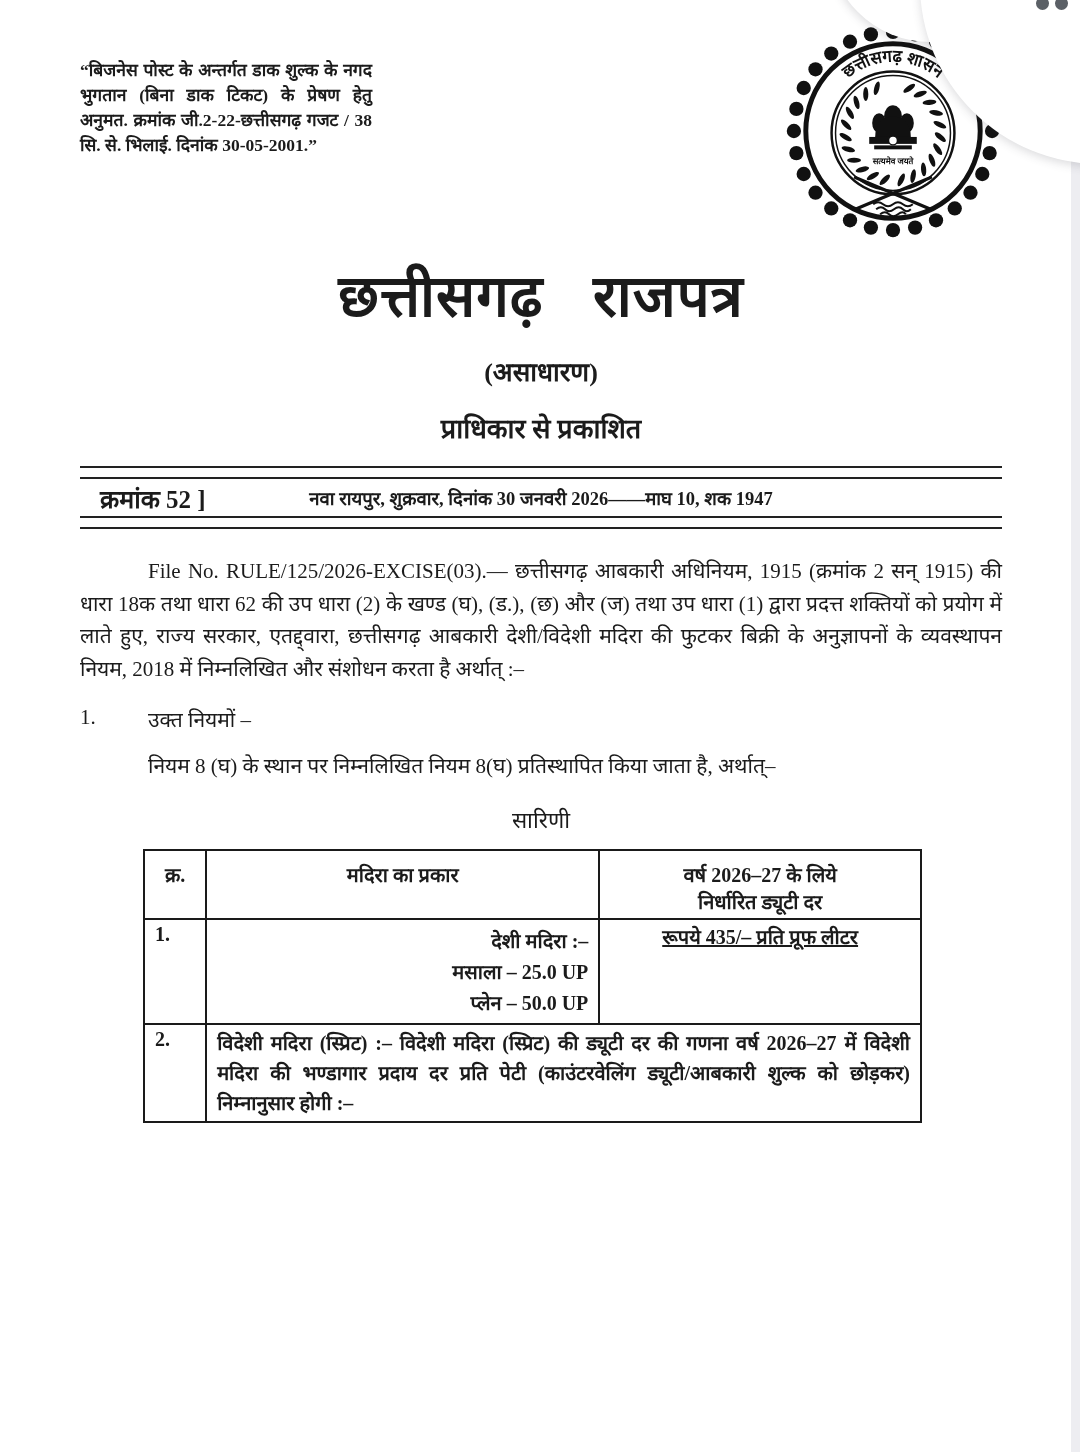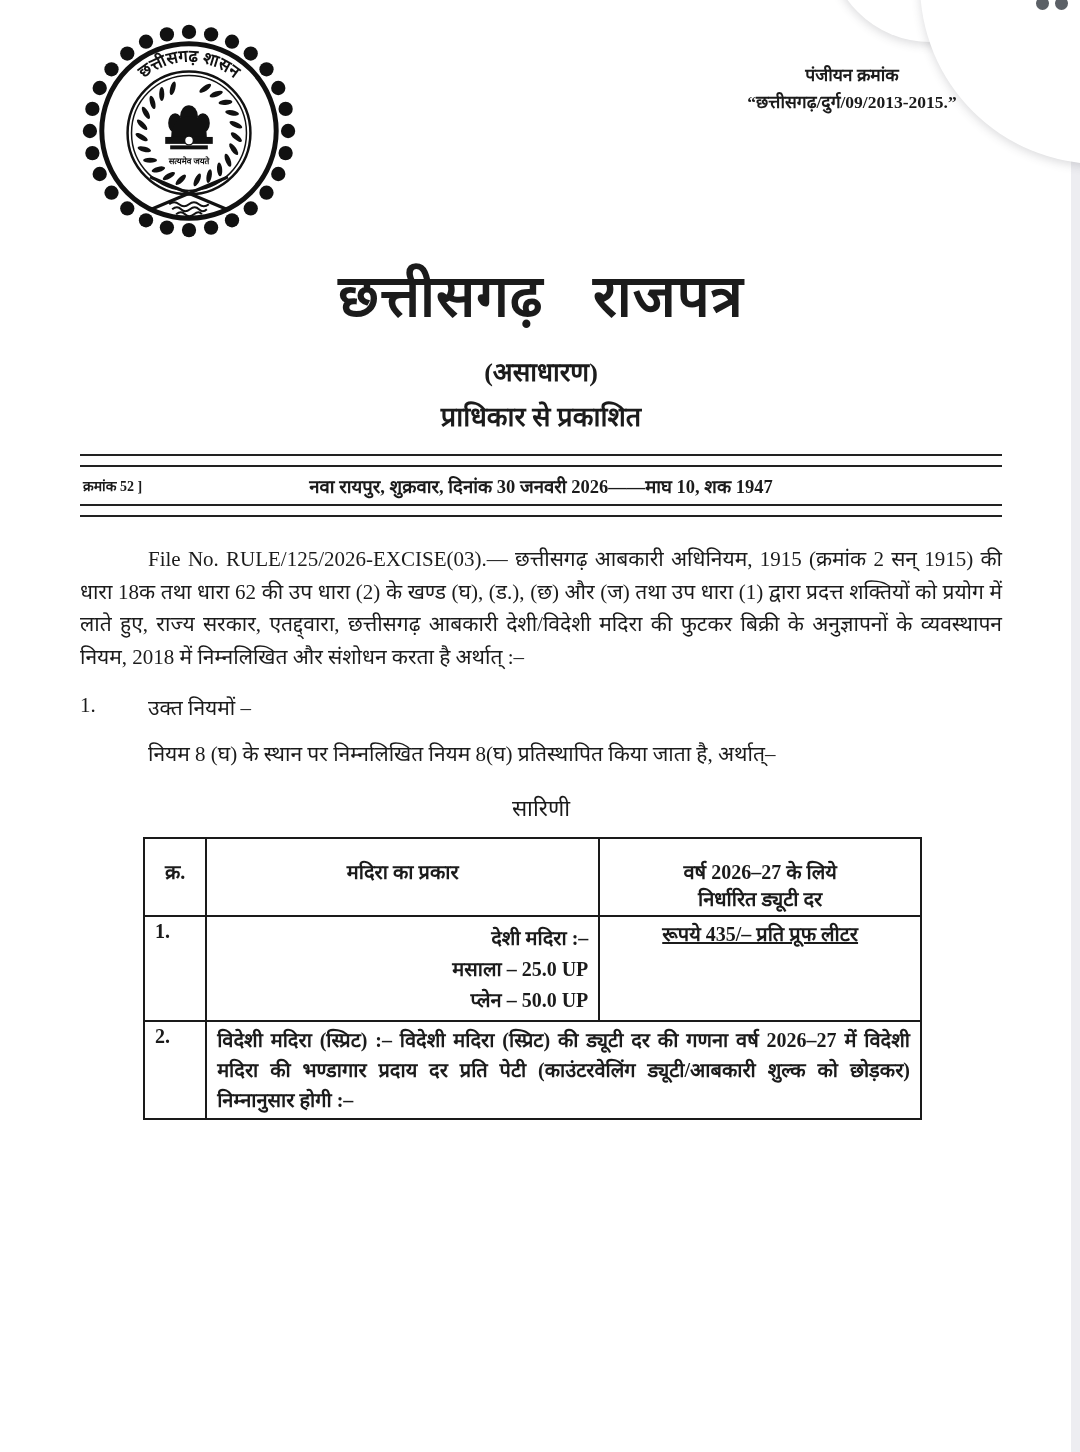--- a/index.html
+++ b/index.html
@@ -36,27 +36,27 @@
     text-align:justify;padding-top:36px;
   }
   .emblem-wrap{width:218px;flex:0 0 auto;margin-top:0;}
   .reg-block{width:300px;font-weight:bold;font-size:17.5px;text-align:center;padding-top:40px;}
   .reg-label{margin-bottom:3px;}
 
   
   .masthead{text-align:center;}
   .gazette-title{font-size:58px;font-weight:bold;word-spacing:34px;margin-top:14px;letter-spacing:1px;}
   .gazette-sub{font-size:26px;font-weight:bold;margin-top:20px;}
-  .gazette-pub{font-size:27px;font-weight:bold;margin-top:8px;}
+  .gazette-pub{font-size:27px;font-weight:bold;margin-top:20px;}
 
   
   .rule-double{height:9px;border-top:2.5px solid #222;border-bottom:2.5px solid #222;}
   .rule-top{margin-top:20px;}
   .issue-line{position:relative;height:37px;display:flex;align-items:center;}
-  .issue-number{position:absolute;left:3px;font-weight:bold;font-size:14px;}
+  .issue-number{position:absolute;left:20px;font-weight:bold;font-size:25px;}
   .issue-date{width:100%;text-align:center;font-weight:bold;font-size:18.5px;}
 
   
   .dept{text-align:center;}
   .dept-line1{font-size:26px;margin-top:22px;}
   .dept-line2{font-size:24px;margin-top:4px;}
   .dept-dateline{font-size:22px;margin-top:26px;}
   .notif-heading{font-size:23px;margin-top:28px;}
 
   
@@ -68,21 +68,21 @@
   .sub-para{margin-left:68px;margin-top:18px;font-size:21px;line-height:1.5;text-align:justify;}
 
   
   .tbl-wrap{margin:14px 0 0 63px;width:779px;}
   table.duty{border-collapse:collapse;table-layout:fixed;width:100%;
              font-size:20px;font-weight:bold;}
   table.duty col.c1{width:8%;}
   table.duty col.c2{width:50.6%;}
   table.duty col.c3{width:41.4%;}
   table.duty th,table.duty td{border:2px solid #1a1a1a;padding:3px 10px;vertical-align:top;}
-  table.duty th{text-align:center;font-weight:bold;padding-top:19px;}
+  table.duty th{text-align:center;font-weight:bold;padding-top:10px;}
   td.num-cell{text-align:left;padding-left:12px;}
   td.type-cell div{margin:4px 0;text-align:right;}
   td.duty-cell{text-align:center;vertical-align:middle;font-weight:bold;text-decoration:underline;}
   td.desc-cell{text-align:justify;line-height:1.5;font-weight:bold;padding:4px 12px;}
 
   
   .emblem-svg{display:block;margin:0 auto;}
 </style>
 </head>
 <body>
@@ -92,20 +92,21 @@
   <div class="scroll-track"></div>
 
   <div class="fab fab-a"></div>
   <div class="fab fab-b"></div>
   <span class="dot dot-1"></span>
   <span class="dot dot-2"></span>
 
   <div class="content">
 
     <div class="top-row">
+      <div class="postal-note">“बिजनेस पोस्ट के अन्तर्गत डाक शुल्क के नगद भुगतान (बिना डाक टिकट) के प्रेषण हेतु अनुमत. क्रमांक जी.2-22-छत्तीसगढ़ गजट / 38 सि. से. भिलाई. दिनांक 30-05-2001.”</div>
 
       <div class="emblem-wrap">
         <svg class="emblem-svg" width="218" height="218" viewBox="0 0 220 220">
           <g id="scallops" fill="#111">
               <circle cx="210.0" cy="110.0" r="7.2"></circle>
               <circle cx="207.5" cy="132.3" r="7.2"></circle>
               <circle cx="200.1" cy="153.4" r="7.2"></circle>
               <circle cx="188.2" cy="172.3" r="7.2"></circle>
               <circle cx="172.3" cy="188.2" r="7.2"></circle>
               <circle cx="153.4" cy="200.1" r="7.2"></circle>
@@ -181,24 +182,20 @@
           </g>
 
           <g stroke="#111" stroke-width="2" fill="none">
             <path d="M90,184 q5,-4 10,0 t10,0 t10,0 t10,0"></path>
             <path d="M93,189 q5,-4 9,0 t9,0 t9,0 t8,0"></path>
             <path d="M97,194 q5,-4 9,0 t9,0 t8,0"></path>
           </g>
         </svg>
       </div>
 
-      <div class="reg-block">
-        <div class="reg-label">पंजीयन क्रमांक</div>
-        <div class="reg-number">“छत्तीसगढ़/दुर्ग/09/2013-2015.”</div>
-      </div>
     </div>
 
     <div class="masthead">
       <div class="gazette-title">छत्तीसगढ़ राजपत्र</div>
       <div class="gazette-sub">(असाधारण)</div>
       <div class="gazette-pub">प्राधिकार से प्रकाशित</div>
     </div>
 
     <div class="rule-double rule-top"></div>
     <div class="issue-line">

